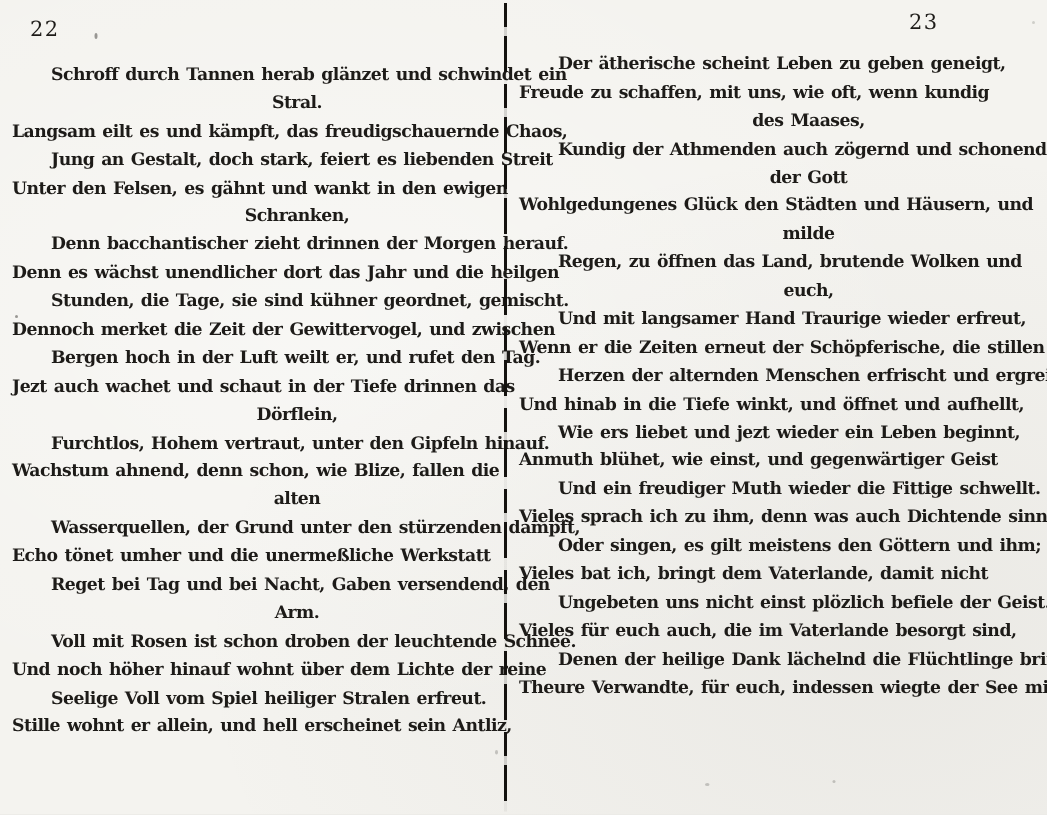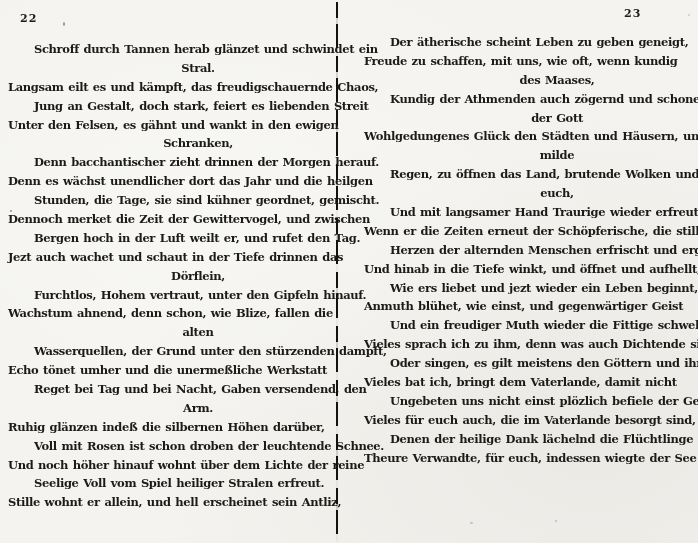--- a/index.html
+++ b/index.html
@@ -25,25 +25,25 @@
       radial-gradient(ellipse at 30% 40%, rgba(255,255,255,0.35), rgba(0,0,0,0) 60%),
       radial-gradient(ellipse at 85% 80%, rgba(120,115,105,0.08), rgba(0,0,0,0) 55%);
     pointer-events: none;
   }
   .page {
     position: absolute;
     top: 0;
     height: 543px;
   }
   .page-left  { left: 6px;   width: 328px; }
-  .page-right { left: 362px; width: 334px; }
+  .page-right { left: 344px; width: 334px; }
   .page-number {
     position: absolute;
-    font-weight: 700;
-    font-size: 11px;
+    font-weight: 400;
+    font-size: 14px;
     letter-spacing: 1px;
   }
   .page-number-left  { top: 12px; left: 14px; }
   .page-number-right { top: 7px;  left: 262px; }
   .poem {
     position: absolute;
     left: 0;
     right: 0;
   }
   .poem-left  { top: 40px; }
@@ -112,21 +112,20 @@
         <div class="poem-line align-indent">Bergen hoch in der Luft weilt er, und rufet den Tag.</div>
         <div class="poem-line align-flush">Jezt auch wachet und schaut in der Tiefe drinnen das</div>
         <div class="poem-line align-center">Dörflein,</div>
         <div class="poem-line align-indent">Furchtlos, Hohem vertraut, unter den Gipfeln hinauf.</div>
         <div class="poem-line align-flush">Wachstum ahnend, denn schon, wie Blize, fallen die</div>
         <div class="poem-line align-center">alten</div>
         <div class="poem-line align-indent">Wasserquellen, der Grund unter den stürzenden dampft,</div>
         <div class="poem-line align-flush">Echo tönet umher und die unermeßliche Werkstatt</div>
         <div class="poem-line align-indent">Reget bei Tag und bei Nacht, Gaben versendend, den</div>
         <div class="poem-line align-center">Arm.</div>
-        <div class="poem-line align-flush">Ruhig glänzen indeß die silbernen Höhen darüber,</div>
         <div class="poem-line align-indent">Voll mit Rosen ist schon droben der leuchtende Schnee.</div>
         <div class="poem-line align-flush">Und noch höher hinauf wohnt über dem Lichte der reine</div>
         <div class="poem-line align-indent">Seelige Voll vom Spiel heiliger Stralen erfreut.</div>
         <div class="poem-line align-flush">Stille wohnt er allein, und hell erscheinet sein Antliz,</div>
       </div>
   </div>
 
   <div class="gutter-line"></div>
 
   <div class="page page-right">

